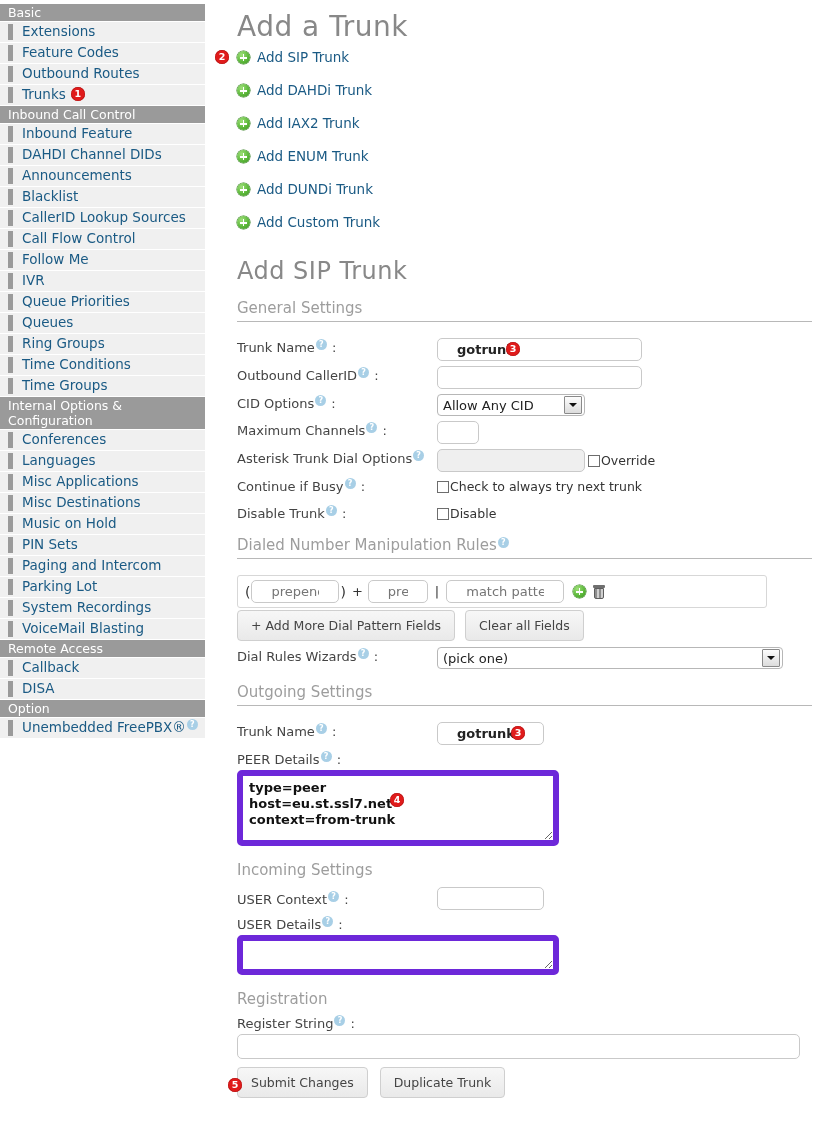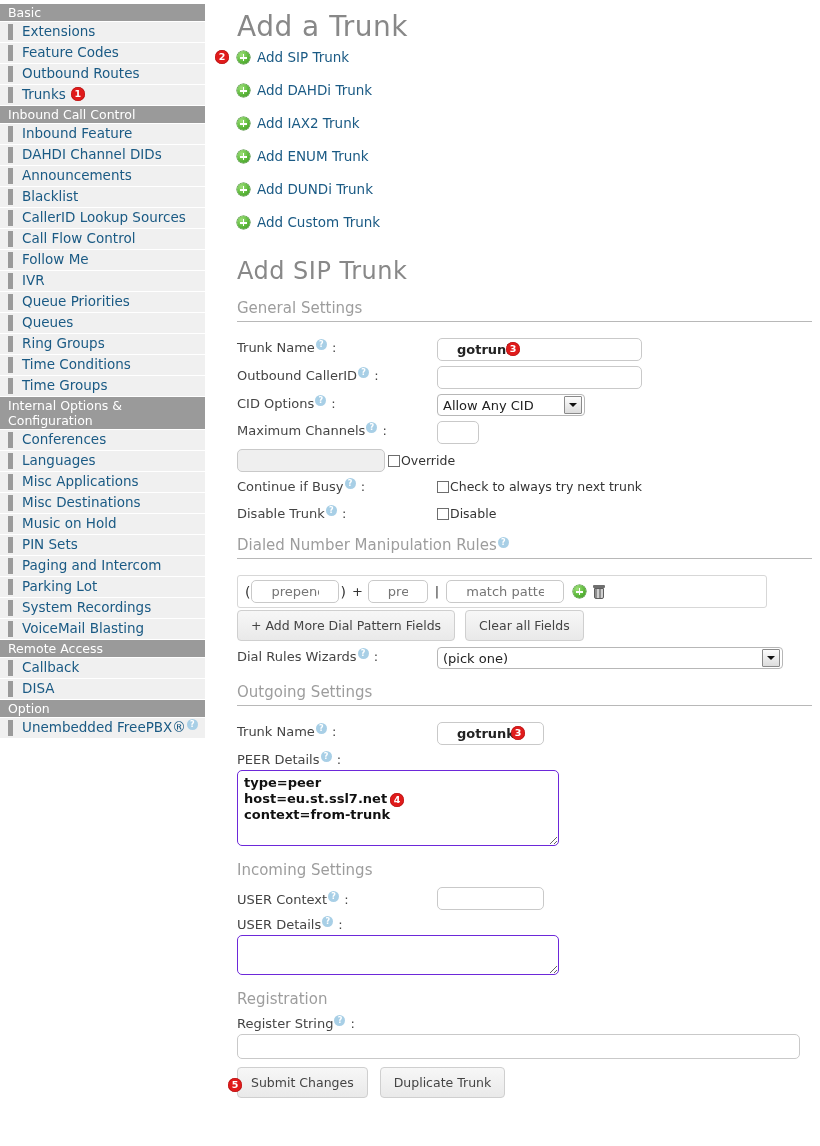--- a/index.html
+++ b/index.html
@@ -192,21 +192,21 @@
     box-sizing: border-box;
     outline: none;
   }
   input.val-bold { font-weight: bold; }
   input[disabled] { background: #efefef; color: #777777; }
   textarea {
     font-family: "DejaVu Sans", "Liberation Sans", sans-serif;
     font-size: 13px;
     font-weight: bold;
     padding: 4px 6px;
-    border: 1px solid #6d28d9;
+    border: 6px solid #6d28d9;
     border-radius: 5px;
     background: #ffffff;
     color: #111111;
     box-sizing: border-box;
     resize: both;
     outline: none;
     line-height: 16px;
   }
   textarea.plain { font-weight: normal; }
 
@@ -399,20 +399,21 @@
   </div>
 
   <div class="frow">
     <div class="flabel"><span>Maximum Channels</span><span class="help">?</span> :</div>
     <div class="fctl">
       <input type="text" style="width: 42px;" value="">
     </div>
   </div>
 
   <div class="frow">
+    <div class="flabel"><span>Asterisk Trunk Dial Options</span><span class="help">?</span></div>
     <div class="fctl" style="display:flex;align-items:center;">
       <input type="text" disabled="" style="width: 148px;" value="">
       <span class="cbox" style="margin-left:3px;"></span>
       <span class="cbox-label">Override</span>
     </div>
   </div>
 
   <div class="frow">
     <div class="flabel"><span>Continue if Busy</span><span class="help">?</span> :</div>
     <div class="fctl" style="line-height:20px;">

